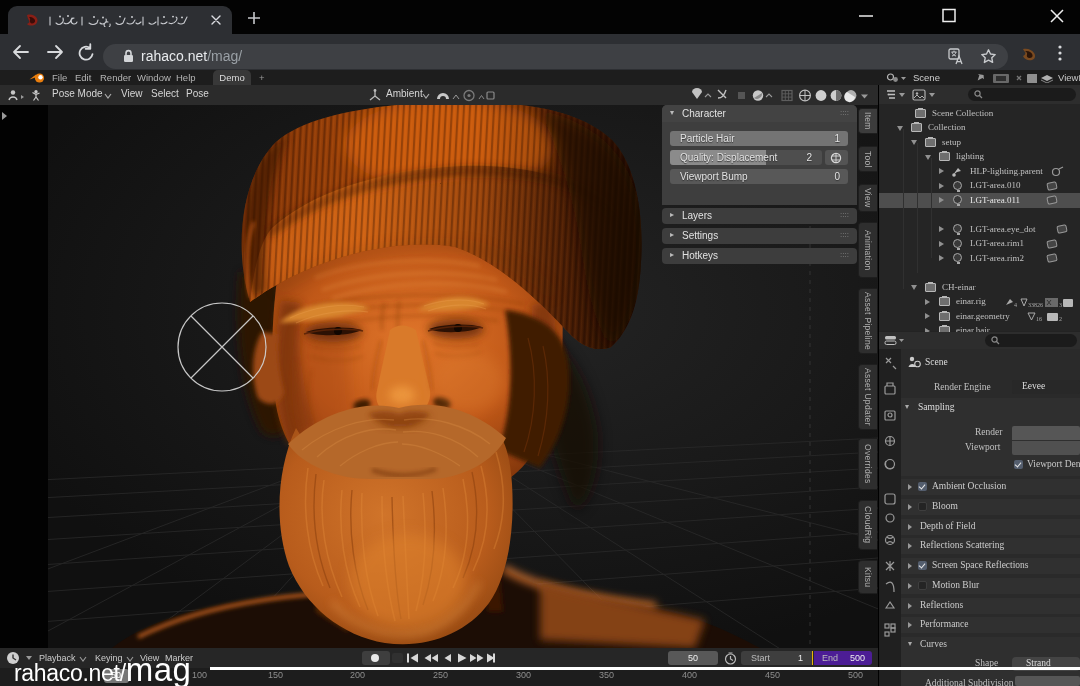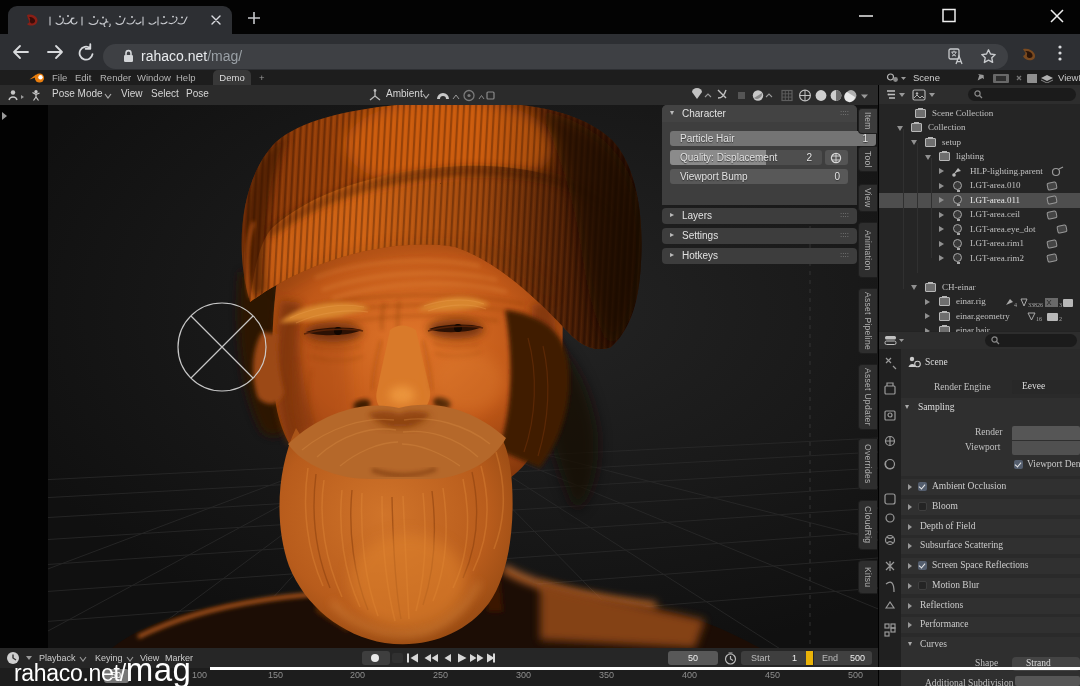--- a/index.html
+++ b/index.html
@@ -473,21 +473,21 @@
   </div>
 
   <div class="abs" style="left:662px;top:105px;width:195px;height:160px;z-index:20;font-size:10px;color:#e2e2e2">
     <div class="abs" style="left:0;top:0;width:195px;height:100px;background:#3e3e3e;border-radius:5px 5px 0 0"></div>
     <div class="abs" style="left:0;top:0;width:195px;height:17px;background:#434343;border-radius:5px 5px 0 0">
       <span class="abs" style="left:8px;top:3px;color:#bbb;font-size:8px">▾</span>
       <span class="abs" style="left:20px;top:3px">Character</span>
       <span class="abs" style="left:178px;top:3px;color:#8a8a8a;font-size:8px">::::</span>
     </div>
 
-    <div class="abs" style="left:8px;top:26px;width:206px;height:15px;background:#747474;border-radius:3px">
+    <div class="abs" style="left:8px;top:26px;width:178px;height:15px;background:#747474;border-radius:3px">
       <span class="abs" style="left:10px;top:1.5px;text-shadow:0 1px 1px #333">Particle Hair</span>
       <span class="abs" style="right:8px;top:1.5px;text-shadow:0 1px 1px #333">1</span>
     </div>
     <div class="abs" style="left:8px;top:45px;width:152px;height:15px;background:#4e4e4e;border-radius:3px;overflow:hidden">
       <div class="abs" style="left:0;top:0;width:96px;height:15px;background:#8b8b8b"></div>
       <span class="abs" style="left:10px;top:1.5px;text-shadow:0 1px 1px #333">Quality: Displacement</span>
       <span class="abs" style="right:10px;top:1.5px;text-shadow:0 1px 1px #333">2</span>
     </div>
     <div class="abs" style="left:163px;top:45px;width:23px;height:15px;background:#545454;border-radius:3px">
       <svg class="abs" style="left:5px;top:1.5px" width="12" height="12" viewBox="0 0 12 12">
@@ -584,26 +584,20 @@
       <div class="orow" style="top:93.5px">
           <span class="tri trR" style="left:60px"></span>
           <span class="bulb" style="left:74px"></span>
           <span class="otext" style="left:91px">LGT-area.010</span>
           <span class="camic" style="left:168px"></span>
         </div>
       <div class="orow" style="top:108px;background:#4e4e4e">
           <span class="tri trR" style="left:60px"></span>
           <span class="bulb" style="left:74px"></span>
           <span class="otext" style="left:91px;color:#e8e8e8">LGT-area.011</span>
-          <span class="camic" style="left:168px"></span>
-        </div>
-      <div class="orow" style="top:122.5px">
-          <span class="tri trR" style="left:60px"></span>
-          <span class="bulb" style="left:74px"></span>
-          <span class="otext" style="left:91px">LGT-area.ceil</span>
           <span class="camic" style="left:168px"></span>
         </div>
       <div class="orow" style="top:137px">
           <span class="tri trR" style="left:60px"></span>
           <span class="bulb" style="left:74px"></span>
           <span class="otext" style="left:91px">LGT-area.eye_dot</span>
           <span class="camic" style="left:178px"></span>
         </div>
       <div class="orow" style="top:151.5px">
           <span class="tri trR" style="left:60px"></span>
@@ -729,21 +723,21 @@
           <span class="tri2"></span>
           <span class="chk0"></span>
           <span class="abs" style="left:31px;top:2px">Bloom</span>
         </div>
       <div class="prow" style="top:187px">
           <span class="tri2"></span>
           <span class="abs" style="left:19px;top:2px">Depth of Field</span>
         </div>
       <div class="prow" style="top:206px">
           <span class="tri2"></span>
-          <span class="abs" style="left:19px;top:2px">Subsurface Scattering</span>
+          <span class="abs" style="left:19px;top:2px">Reflections Scattering</span>
         </div>
       <div class="prow" style="top:226px">
           <span class="tri2"></span>
           <span class="chk"></span>
           <span class="abs" style="left:31px;top:2px">Screen Space Reflections</span>
         </div>
       <div class="prow" style="top:246px">
           <span class="tri2"></span>
           <span class="chk0"></span>
           <span class="abs" style="left:31px;top:2px">Motion Blur</span>
@@ -805,25 +799,25 @@
           <path d="M87 1.5 h2 v9 h-2 z"></path>
       </g>
     </svg>
     <div class="abs" style="left:668px;top:3px;width:50px;height:14px;background:#585858;border-radius:3px">
         <span class="abs f9" style="left:20px;top:2px;color:#f0f0f0">50</span>
       </div>
     <svg class="abs" style="left:724px;top:4px" width="13" height="13" viewBox="0 0 13 13">
         <circle cx="6.5" cy="7" r="5" fill="none" stroke="#bbb" stroke-width="1.2"></circle>
         <path d="M6.5 4 L6.5 7 L9 8.5 M4.5 1 L8.5 1" stroke="#bbb" stroke-width="1.2" fill="none"></path>
       </svg>
-    <div class="abs" style="left:741px;top:3px;width:72px;height:14px;background:#3e3e3e;border-radius:3px 0 0 3px;border-right:7px solid #eab308">
+    <div class="abs" style="left:741px;top:3px;width:72px;height:14px;background:#3e3e3e;border-radius:3px 0 0 3px;border-right:1px solid #eab308">
       <span class="abs f9" style="left:10px;top:2px;color:#bbb">Start</span>
         <span class="abs f9" style="right:9px;top:2px;color:#eee">1</span>
     </div>
-    <div class="abs" style="left:814px;top:3px;width:58px;height:14px;background:#404040;border-radius:0 3px 3px 0">
+    <div class="abs" style="left:814px;top:3px;width:58px;height:14px;background:#4c1d95;border-radius:0 3px 3px 0">
       <span class="abs f9" style="left:8px;top:2px;color:#bbb">End</span>
         <span class="abs f9" style="right:7px;top:2px;color:#eee">500</span>
     </div>
     <div id="tlruler">
       <span class="abs f9" style="left:192px;top:2px;color:#8f8f8f">100</span>
       <span class="abs f9" style="left:268px;top:2px;color:#8f8f8f">150</span>
       <span class="abs f9" style="left:350px;top:2px;color:#8f8f8f">200</span>
       <span class="abs f9" style="left:433px;top:2px;color:#8f8f8f">250</span>
       <span class="abs f9" style="left:516px;top:2px;color:#8f8f8f">300</span>
       <span class="abs f9" style="left:599px;top:2px;color:#8f8f8f">350</span>

